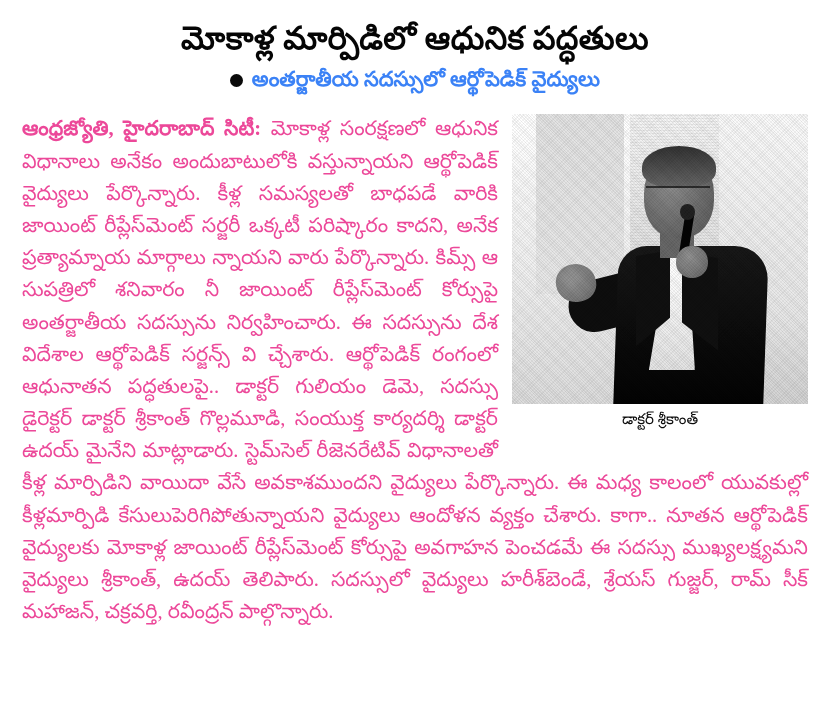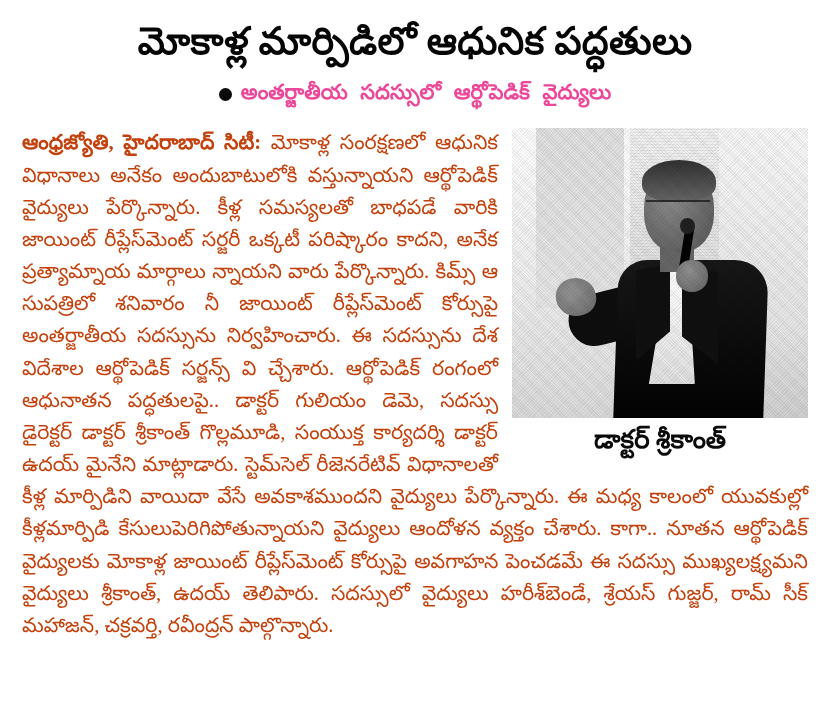--- a/index.html
+++ b/index.html
@@ -18,48 +18,48 @@
   .page {
     position: absolute;
     inset: 0;
     padding: 14px 22px 10px 22px;
     box-sizing: border-box;
   }
   .headline {
     text-align: center;
     font-family: "Liberation Serif", serif;
     font-weight: bold;
-    font-size: 38px;
+    font-size: 32px;
     line-height: 1.15;
     letter-spacing: 0.3px;
-    margin: 6px 0 17px 0;
+    margin: 6px 0 10px 0;
     color: #050505;
   }
   .subhead-row {
     display: flex;
     align-items: center;
     justify-content: center;
     gap: 9px;
     margin: 10px 0 12px 0;
   }
   .bullet {
     width: 13px;
     height: 13px;
     border-radius: 50%;
     background: #0a0a0a;
     display: inline-block;
     flex: 0 0 auto;
     margin-top: 3px;
   }
   .subhead {
-    font-family: Liberation Mono, monospace;
+    font-family: Liberation Serif, serif;
     font-weight: bold;
     font-size: 21px;
     line-height: 1.2;
-    color: #ec4899;
+    color: #3b82f6;
     text-align: center;
   }
   .body-wrap {
     position: relative;
     margin-top: 2px;
   }
   .figure {
     float: right;
     width: 296px;
     margin: 2px 0 6px 14px;
@@ -238,34 +238,34 @@
   .photo .grain {
     position: absolute;
     inset: 0;
     background-image:
       repeating-linear-gradient(45deg, rgba(0,0,0,0.06) 0 1px, rgba(255,255,255,0) 1px 2px),
       repeating-linear-gradient(-45deg, rgba(0,0,0,0.04) 0 1px, rgba(255,255,255,0) 1px 3px);
     mix-blend-mode: multiply;
   }
   .caption {
     font-family: "Liberation Serif", serif;
-    font-weight: bold;
-    font-size: 26px;
+    font-weight: normal;
+    font-size: 15px;
     line-height: 1.25;
     text-align: center;
     margin-top: 6px;
     color: #0a0a0a;
   }
   .article {
     font-family: "Liberation Serif", serif;
     font-size: 20.5px;
     line-height: 1.57;
     text-align: justify;
     text-justify: inter-word;
-    color: #c2410c;
+    color: #ec4899;
     hyphens: none;
   }
   .article .lead {
     font-weight: bold;
   }
   .clear { clear: both; }
 </style>
 </head>
 <body>
 

